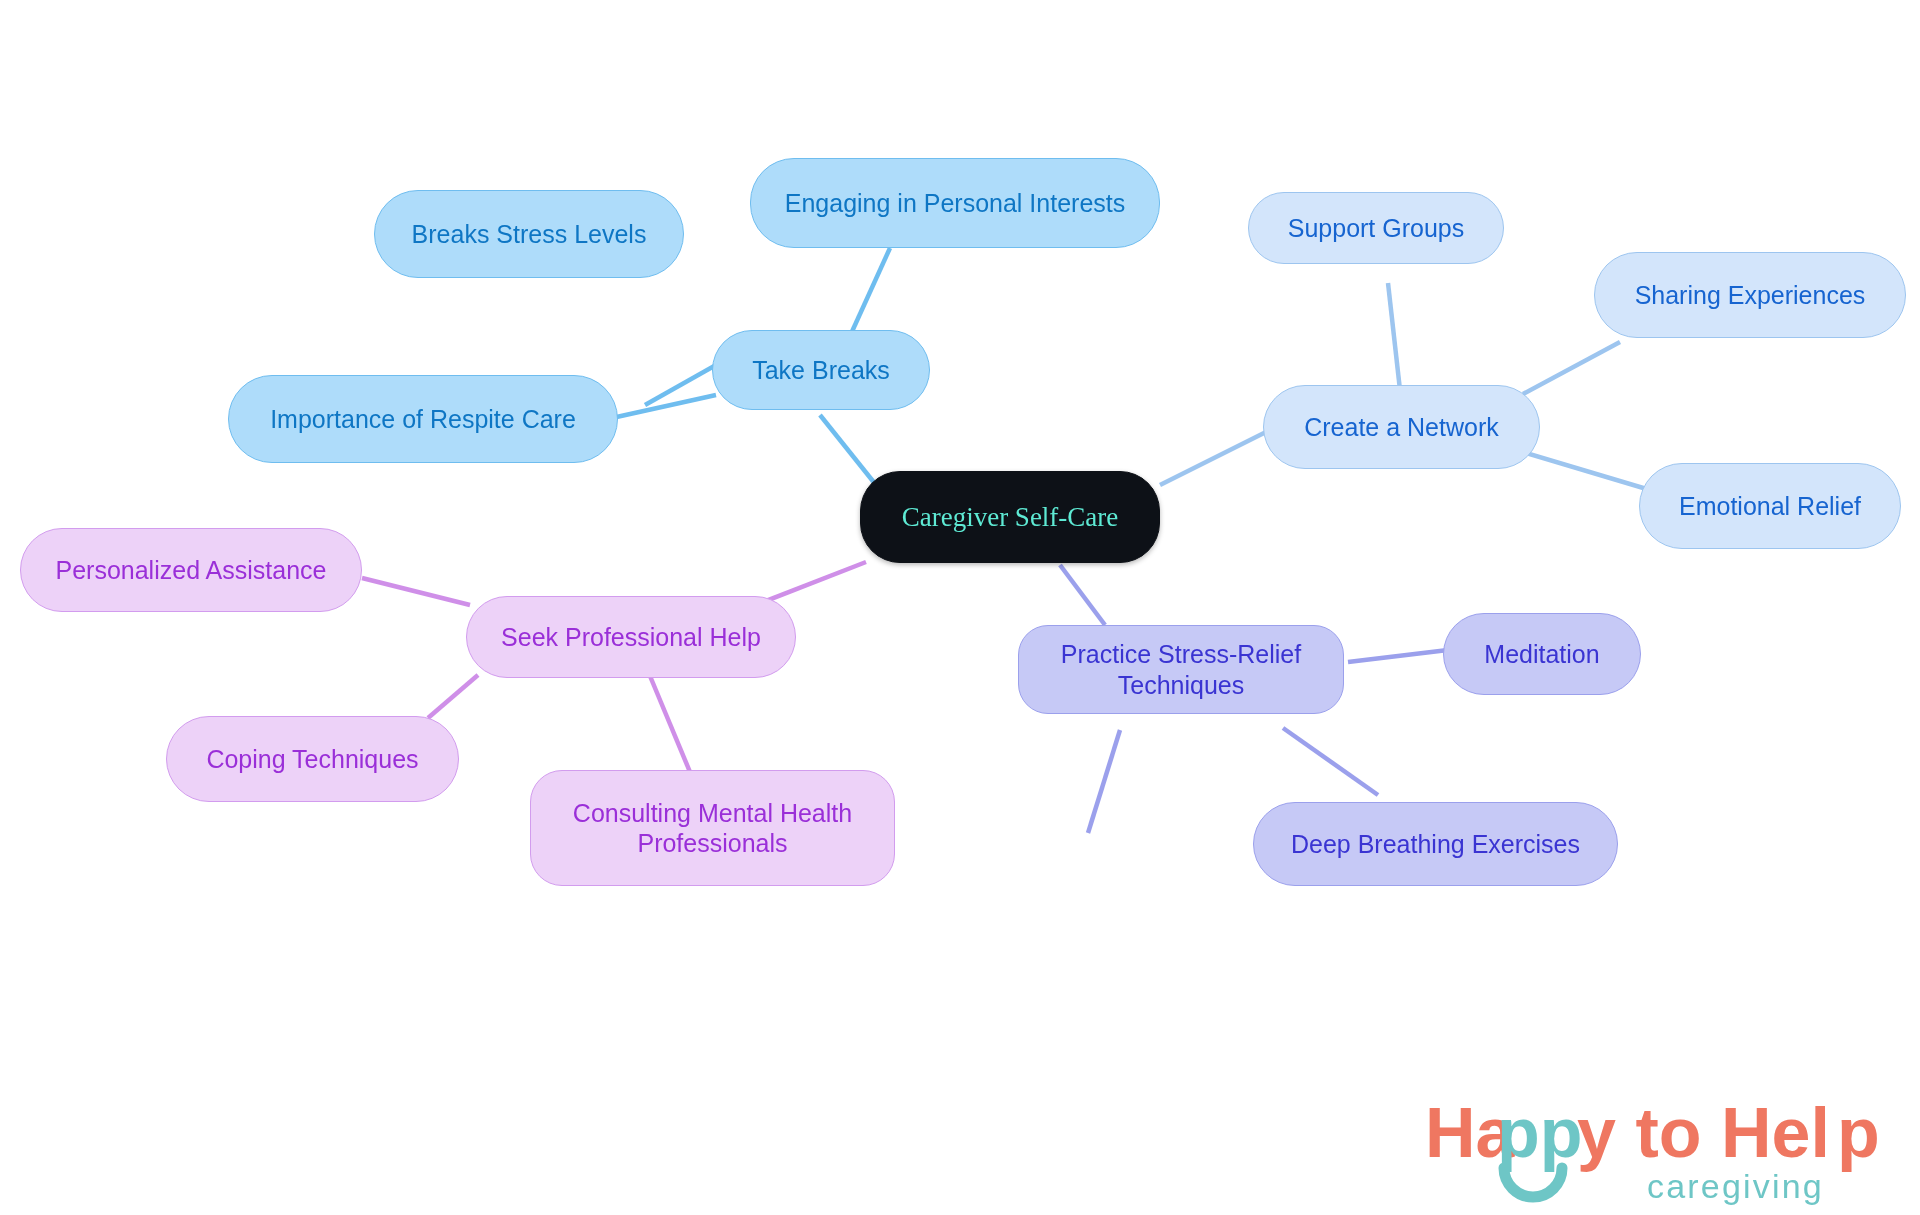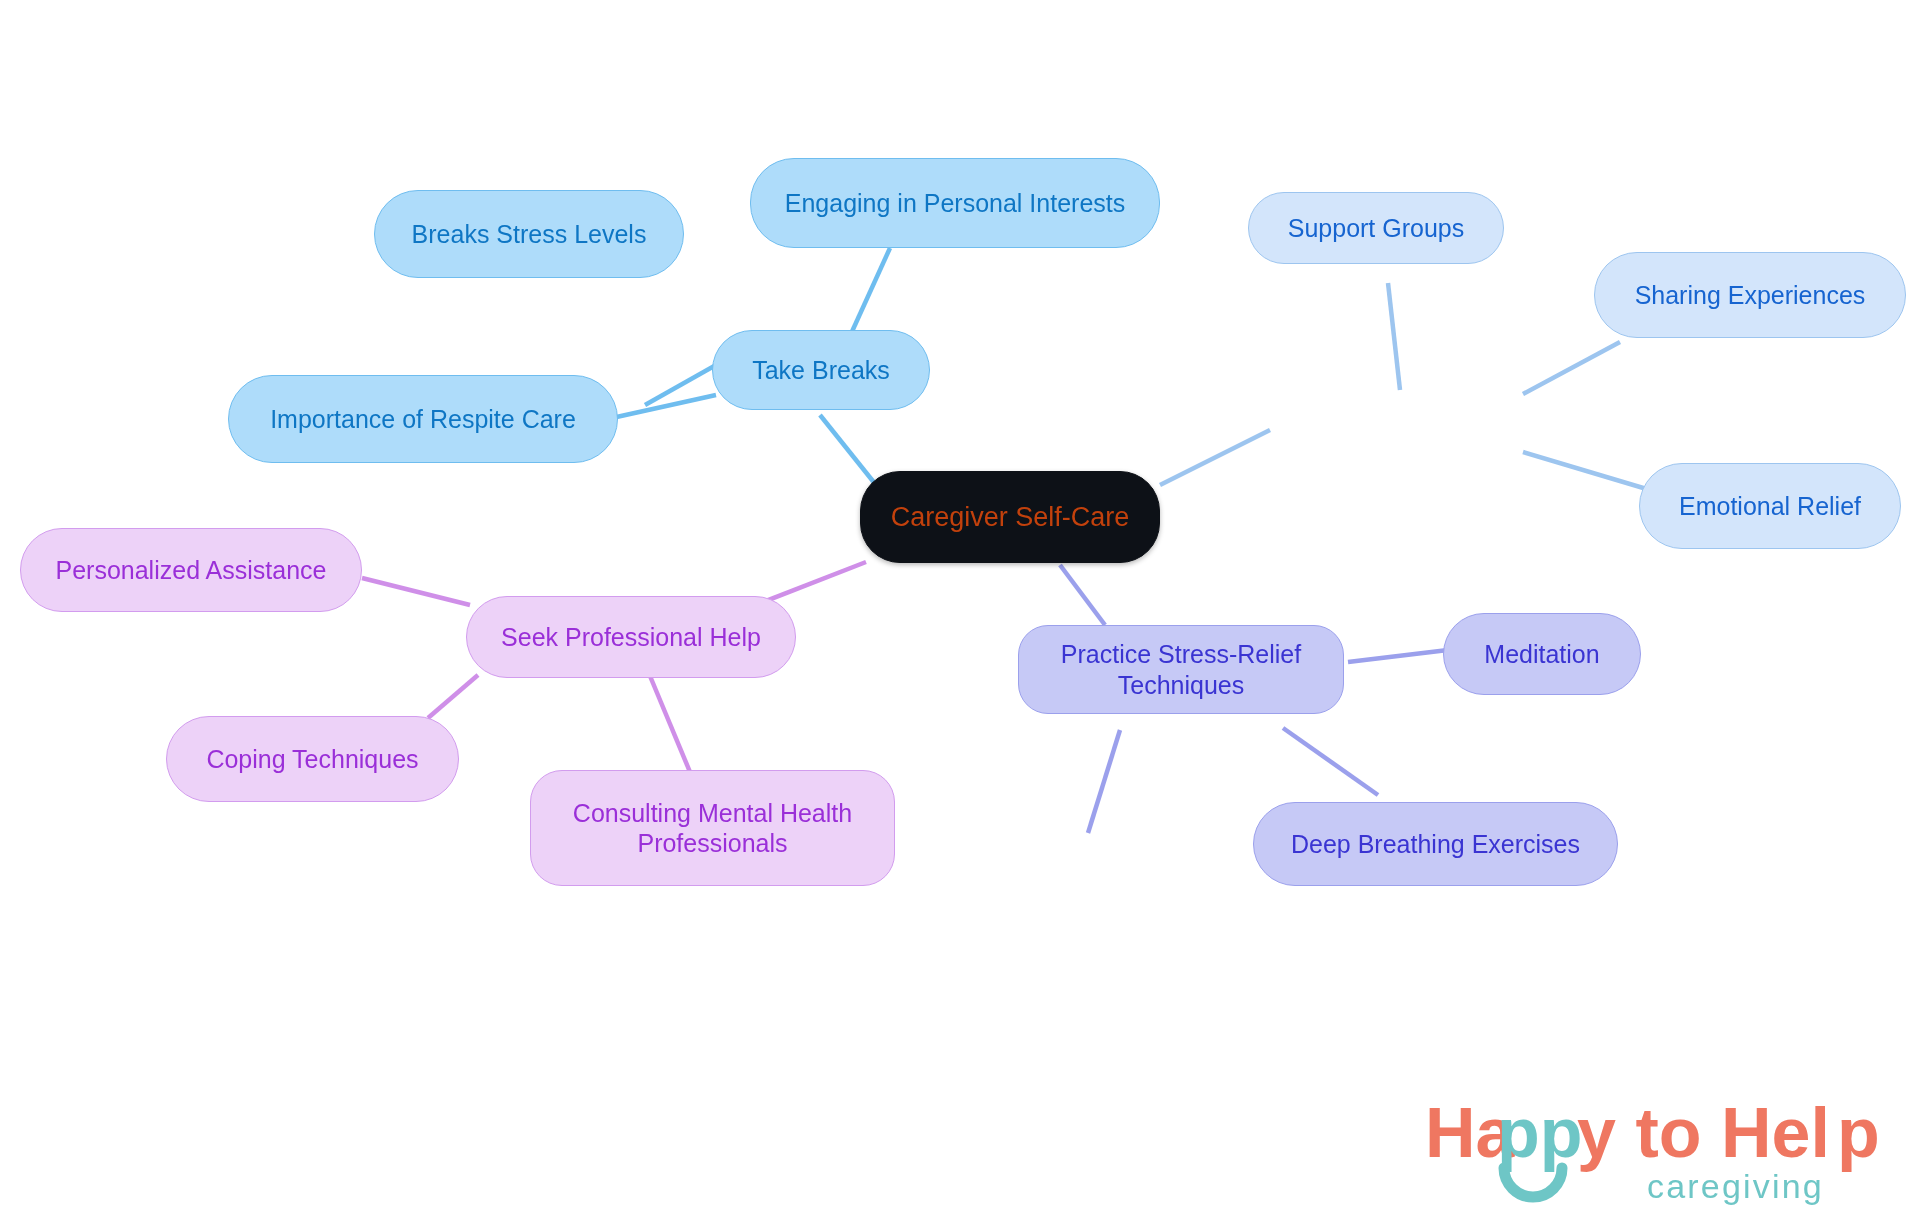--- a/index.html
+++ b/index.html
@@ -35,24 +35,25 @@
     line-height: 1.22;
     padding: 4px 14px;
     z-index: 3;
   }
   .node-label { display: block; }
 
   
   .n-root {
     background: #0d1117;
     border-color: #0d1117;
-    color: #c2410c;
+    color: #5eead4;
     font-size: 27px;
     border-radius: 40px;
     box-shadow: 0 2px 5px rgba(0,0,0,0.28);
+    font-family: Liberation Serif, serif;
   }
   
   .c-blue1 { background: #aedcfa; border-color: #6fbdef; color: #0e76c4; }
   
   .c-blue2 { background: #d3e5fb; border-color: #9dc5ef; color: #1664d0; }
   
   .c-violet { background: #c6c9f6; border-color: #9ba0ec; color: #3a34d2; }
   
   .c-orchid { background: #edd2f8; border-color: #d29cee; color: #9a2fd8; }
   .fs-25 { font-size: 25px; }
@@ -120,20 +121,23 @@
   </div>
 
   <div class="node c-blue1 fs-25" style="left:750px; top:158px; width:410px; height:90px;">
     <span class="node-label">Engaging in Personal Interests</span>
   </div>
 
   <div class="node c-blue1 fs-25" style="left:228px; top:375px; width:390px; height:88px;">
     <span class="node-label">Importance of Respite Care</span>
   </div>
 
+  <div class="node c-blue2 fs-25" style="left:1263px; top:385px; width:277px; height:84px;">
+    <span class="node-label">Create a Network</span>
+  </div>
 
   <div class="node c-blue2 fs-25" style="left:1248px; top:192px; width:256px; height:72px;">
     <span class="node-label">Support Groups</span>
   </div>
 
   <div class="node c-blue2 fs-25" style="left:1594px; top:252px; width:312px; height:86px;">
     <span class="node-label">Sharing Experiences</span>
   </div>
 
   <div class="node c-blue2 fs-25" style="left:1639px; top:463px; width:262px; height:86px;">

